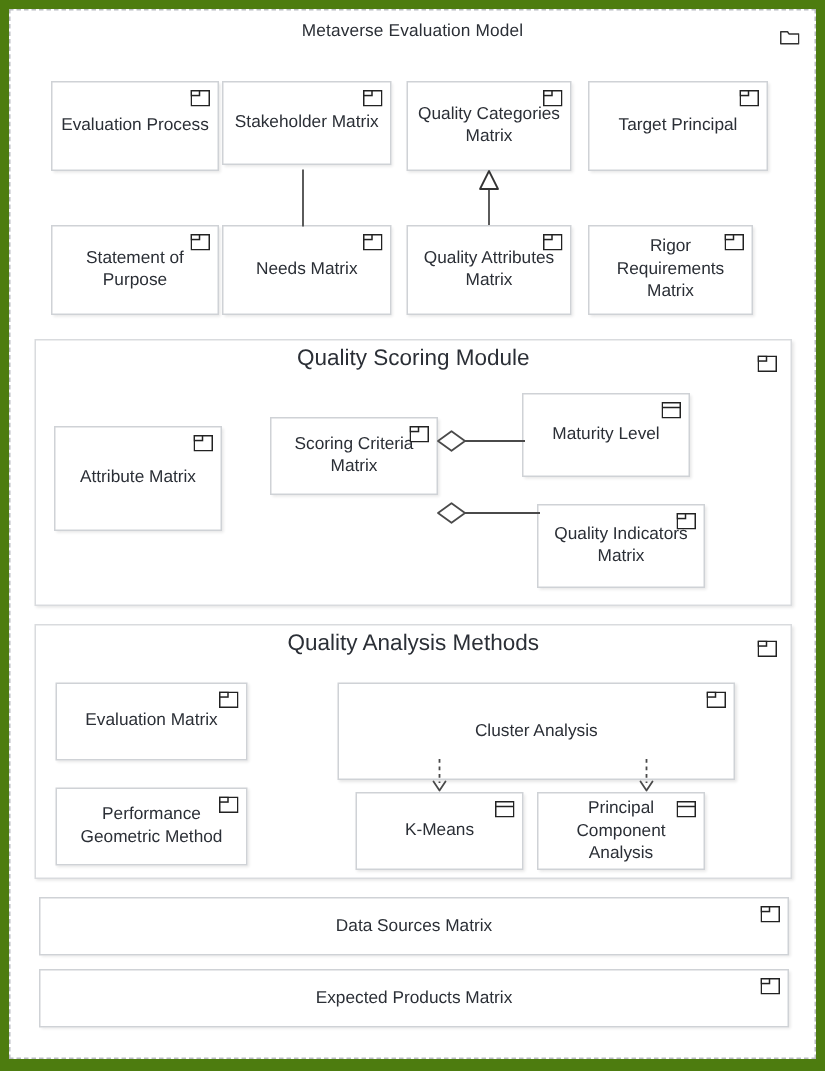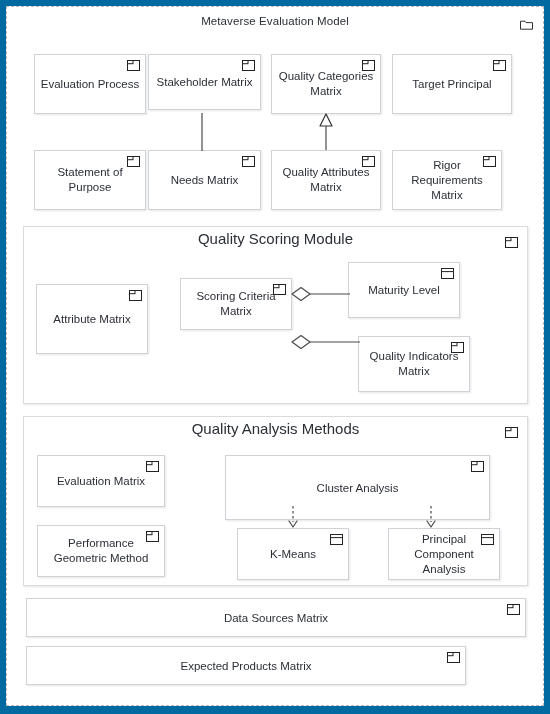--- a/index.html
+++ b/index.html
@@ -5,21 +5,21 @@
   html,body{margin:0;padding:0;background:#ffffff;}
   body{
     font-family:"Liberation Sans","DejaVu Sans",sans-serif;
     color:#2b2f36;
     -webkit-font-smoothing:antialiased;
   }
   #canvas{
     position:relative;
     width:550px;
     height:714px;
-    background:#0369a1;
+    background:#4d7c0f;
     overflow:hidden;
   }
 
   
   .outer-package{
     position:absolute;
     left:6px; top:6px;
     width:538px; height:700px;
     border:1px dashed #b9bcc1;
     box-sizing:border-box;
@@ -306,21 +306,21 @@
   <div class="nodebox" style="left:237px; top:528px; width:112px; height:52px;">
     <span class="icn node-icon">
       <svg viewBox="0 0 13 11" xmlns="http://www.w3.org/2000/svg">
         <rect x="0.5" y="0.5" width="12" height="10" fill="#ffffff" stroke="#222222" stroke-width="1"></rect>
         <line x1="0.5" y1="3.6" x2="12.5" y2="3.6" stroke="#222222" stroke-width="1"></line>
       </svg>
     </span>
     <div class="lbl">K-Means</div>
   </div>
 
-  <div class="nodebox" style="left:388px; top:528px; width:112px; height:52px;">
+  <div class="nodebox" style="left:358px; top:528px; width:112px; height:52px;">
     <span class="icn node-icon">
       <svg viewBox="0 0 13 11" xmlns="http://www.w3.org/2000/svg">
         <rect x="0.5" y="0.5" width="12" height="10" fill="#ffffff" stroke="#222222" stroke-width="1"></rect>
         <line x1="0.5" y1="3.6" x2="12.5" y2="3.6" stroke="#222222" stroke-width="1"></line>
       </svg>
     </span>
     <div class="lbl top" style="top:3px;">Principal Component Analysis</div>
   </div>
 
   <svg class="conn" style="left:286px; top:506px; width:14px; height:24px;">
@@ -336,21 +336,21 @@
   <div class="nodebox" style="left:26px; top:598px; width:500px; height:39px;">
     <span class="icn node-icon">
       <svg viewBox="0 0 13 11" xmlns="http://www.w3.org/2000/svg">
         <rect x="0.5" y="0.5" width="12" height="10" fill="#ffffff" stroke="#222222" stroke-width="1"></rect>
         <rect x="0.5" y="0.5" width="5.5" height="3.2" fill="#ffffff" stroke="#222222" stroke-width="1"></rect>
       </svg>
     </span>
     <div class="lbl">Data Sources Matrix</div>
   </div>
 
-  <div class="nodebox" style="left:26px; top:646px; width:440px; height:39px;">
+  <div class="nodebox" style="left:26px; top:646px; width:500px; height:39px;">
     <span class="icn node-icon">
       <svg viewBox="0 0 13 11" xmlns="http://www.w3.org/2000/svg">
         <rect x="0.5" y="0.5" width="12" height="10" fill="#ffffff" stroke="#222222" stroke-width="1"></rect>
         <rect x="0.5" y="0.5" width="5.5" height="3.2" fill="#ffffff" stroke="#222222" stroke-width="1"></rect>
       </svg>
     </span>
     <div class="lbl">Expected Products Matrix</div>
   </div>
 
 </div>

